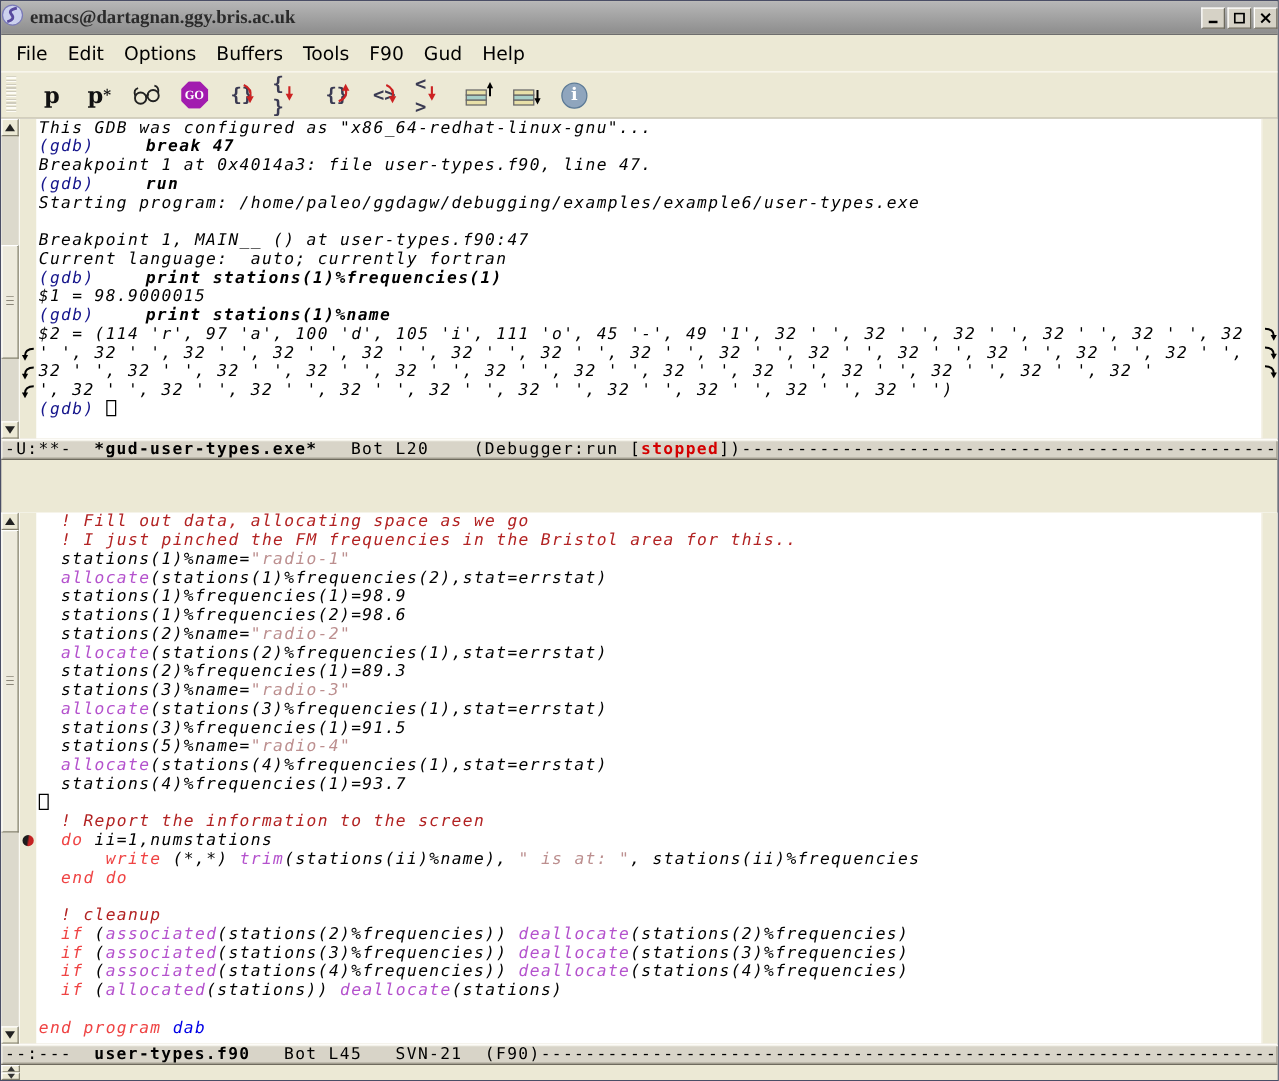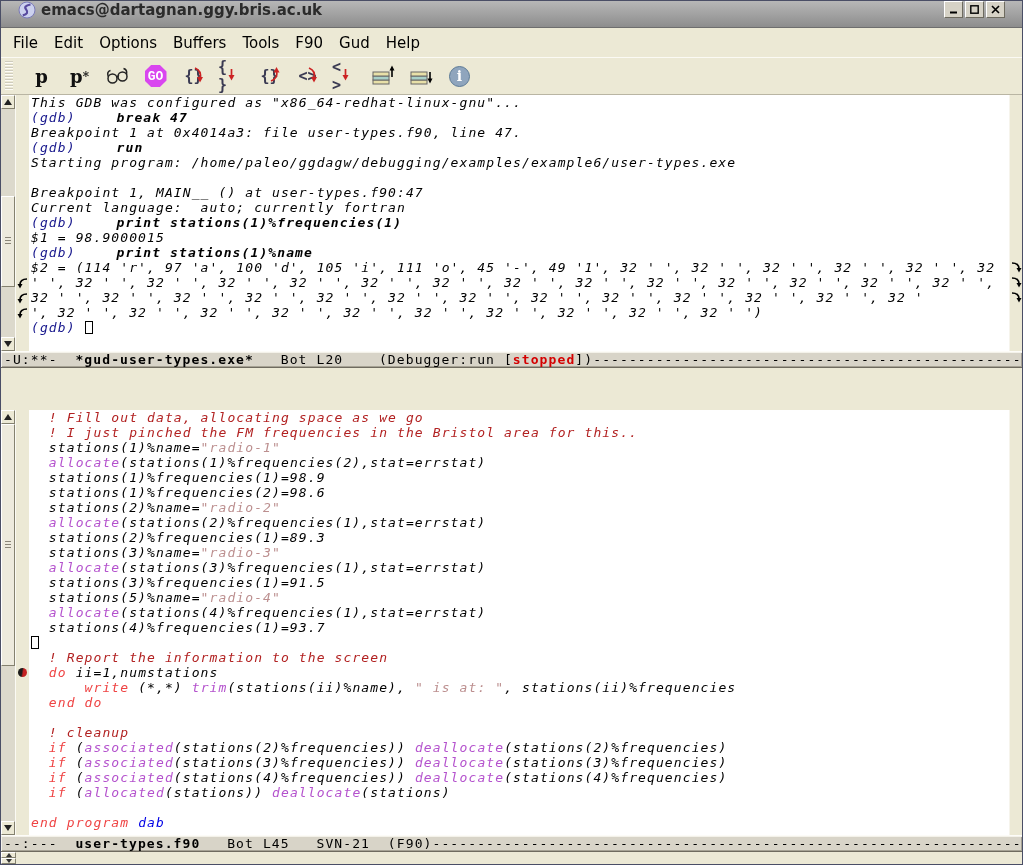--- a/index.html
+++ b/index.html
@@ -2,38 +2,38 @@
 <html><head>
 <meta charset="utf-8">
 <style>
   * { box-sizing: border-box; margin: 0; padding: 0; }
   html,body { width:1023px; height:865px; overflow:hidden; }
   body { font-family:"DejaVu Sans", sans-serif; background:#9a9a9a; }
 
   .frame { position:absolute; inset:0; border:1px solid #4a4e66; display:flex; flex-direction:column; background:#ece9d5; }
 
   
-  .titlebar { height:27px; flex:0 0 27px; background:linear-gradient(#b7b7b7,#8d8d8d); display:flex; align-items:flex-start; padding:0 17px; gap:5px; border-bottom:1px solid #6e6e6e; }
+  .titlebar { height:27px; flex:0 0 27px; background:linear-gradient(#b7b7b7,#8d8d8d); display:flex; align-items:center; padding:0 0; gap:5px; border-bottom:1px solid #6e6e6e;font-family:Liberation Serif, serif; }
   .title-text { flex:1; font-size:15px; font-weight:bold; color:#2b2b2b; white-space:nowrap; overflow:hidden; }
   .win-btns { display:flex; gap:2px; }
   .win-btn { width:19px; height:17px; background:#d6d2c6; border:1px solid; border-color:#ffffff #6d6a5e #6d6a5e #ffffff; display:flex; align-items:center; justify-content:center; cursor:default; }
 
   
   .menubar { height:29px; flex:0 0 29px; display:flex; align-items:center; padding:0 4px; background:#ece9d5; font-size:15px; color:#000; }
   .menu-item { padding:3px 8px; white-space:nowrap; }
 
   
   .toolbar { height:38px; flex:0 0 38px; background:#ece9d5; border-top:1px solid #fbfaf4; border-bottom:1px solid #b9b5a3; display:flex; align-items:center; gap:11px; padding-left:4px; }
   .tb-grip { width:8px; height:30px; margin-right:4px; background:repeating-linear-gradient(to bottom,#cfccbd 0 1px,#fdfcf6 1px 2px,#ece9d5 2px 3px); }
   .tbi { width:27px; height:27px; position:relative; display:flex; align-items:center; justify-content:center; }
   .tbi svg.ov { position:absolute; left:0; top:0; }
   .tbi-txt { font-family:"DejaVu Sans Mono",monospace; font-size:15px; font-weight:bold; color:#3a3a52; }
   .tbi-p { font-family:"DejaVu Serif",serif; font-size:18px; font-weight:bold; color:#111; }
   .tbi-p .star { font-size:12px; vertical-align:2px; }
-  .tbi-go { width:22px; height:22px; background:#d946ef; clip-path:polygon(30% 0,70% 0,100% 30%,100% 70%,70% 100%,30% 100%,0 70%,0 30%); color:#fff; font-size:13px; font-weight:bold; display:flex; align-items:center; justify-content:center; font-family:Liberation Mono, monospace; }
+  .tbi-go { width:22px; height:22px; background:#a21caf; clip-path:polygon(30% 0,70% 0,100% 30%,100% 70%,70% 100%,30% 100%,0 70%,0 30%); color:#fff; font-size:10px; font-weight:bold; display:flex; align-items:center; justify-content:center; font-family:Liberation Serif, serif; }
   .tbi-info { width:21px; height:21px; border-radius:50%; background:#8fa5bd; border:1px solid #5c7a96; color:#fff; font-weight:bold; font-family:"DejaVu Serif",serif; font-size:14px; display:flex; align-items:center; justify-content:center; }
 
   
   .window { display:flex; background:#fff; overflow:hidden; }
   .win-gdb { flex:0 0 256px; }
   .win-src { flex:1 1 auto;margin-top:42px; }
   .mono, .line, .modeline { font-family:"DejaVu Sans Mono",monospace; font-size:13px; letter-spacing:1.1px; }
   .txt { flex:1; overflow:hidden; padding-left:2px; }
   .line { height:15px; line-height:15px; white-space:pre; color:#000;font-style:italic; }
 

